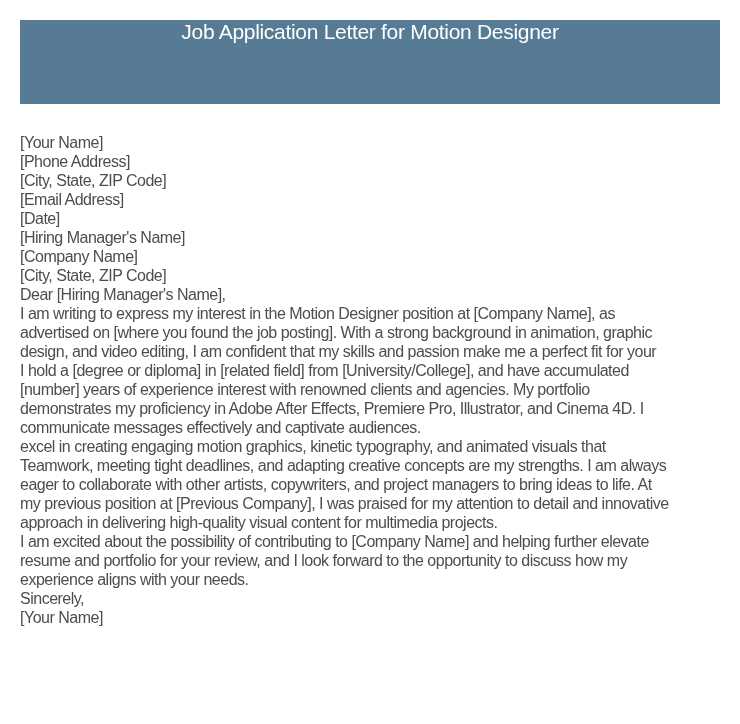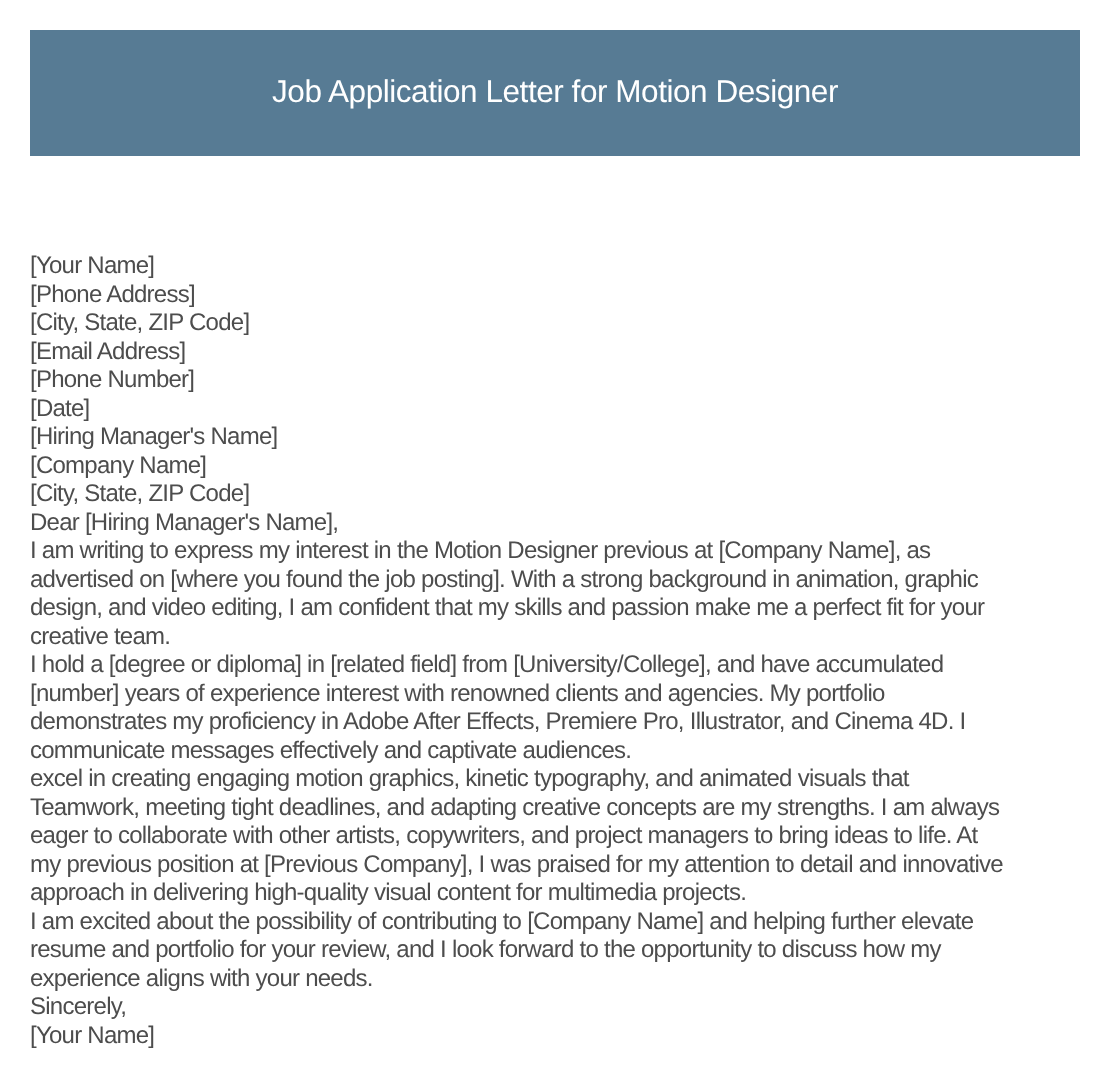--- a/index.html
+++ b/index.html
@@ -1,55 +1,53 @@
 <!DOCTYPE html>
 <html><head>
 <meta charset="utf-8">
 <style>
   html, body { margin: 0; padding: 0; background: #ffffff; }
   body { width: 740px; height: 724px; position: relative; overflow: hidden; }
   .header {
     position: absolute; left: 20px; top: 20px; width: 700px; height: 84px;
-    background: #577b94; display: flex; align-items: center; justify-content: center;
+    background: #577b94; display: flex; align-items: flex-start; justify-content: center;
   }
   .header-title {
     color: #ffffff; font-family: "Liberation Sans", sans-serif; font-size: 21px;
     letter-spacing: -0.3px; font-weight: normal;
   }
   .letter {
     position: absolute; left: 20px; top: 133px; width: 705px;
     font-family: "Liberation Sans", sans-serif; font-size: 16px; line-height: 19px;
-    color: #4d4d4d; letter-spacing: -0.5px; margin-top: 35px;
+    color: #4d4d4d; letter-spacing: -0.5px;
   }
   .line { white-space: nowrap; height: 19px; }
 </style>
 </head>
 <body>
 
 <div class="header">
   <h1 class="header-title" style="margin:0">Job Application Letter for Motion Designer</h1>
 </div>
 
 <div class="letter">
   <div class="line">[Your Name]</div>
   <div class="line">[Phone Address]</div>
   <div class="line">[City, State, ZIP Code]</div>
   <div class="line">[Email Address]</div>
-  <div class="line">[Phone Number]</div>
   <div class="line">[Date]</div>
   <div class="line">[Hiring Manager's Name]</div>
   <div class="line">[Company Name]</div>
   <div class="line">[City, State, ZIP Code]</div>
   <div class="line">Dear [Hiring Manager's Name],</div>
 
   <div>
-    <div class="line">I am writing to express my interest in the Motion Designer previous at [Company Name], as</div>
+    <div class="line">I am writing to express my interest in the Motion Designer position at [Company Name], as</div>
     <div class="line">advertised on [where you found the job posting]. With a strong background in animation, graphic</div>
     <div class="line">design, and video editing, I am confident that my skills and passion make me a perfect fit for your</div>
-    <div class="line">creative team.</div>
   </div>
 
   <div>
     <div class="line">I hold a [degree or diploma] in [related field] from [University/College], and have accumulated</div>
     <div class="line">[number] years of experience interest with renowned clients and agencies. My portfolio</div>
     <div class="line">demonstrates my proficiency in Adobe After Effects, Premiere Pro, Illustrator, and Cinema 4D. I</div>
     <div class="line">communicate messages effectively and captivate audiences.</div>
     <div class="line">excel in creating engaging motion graphics, kinetic typography, and animated visuals that</div>
   </div>
 

